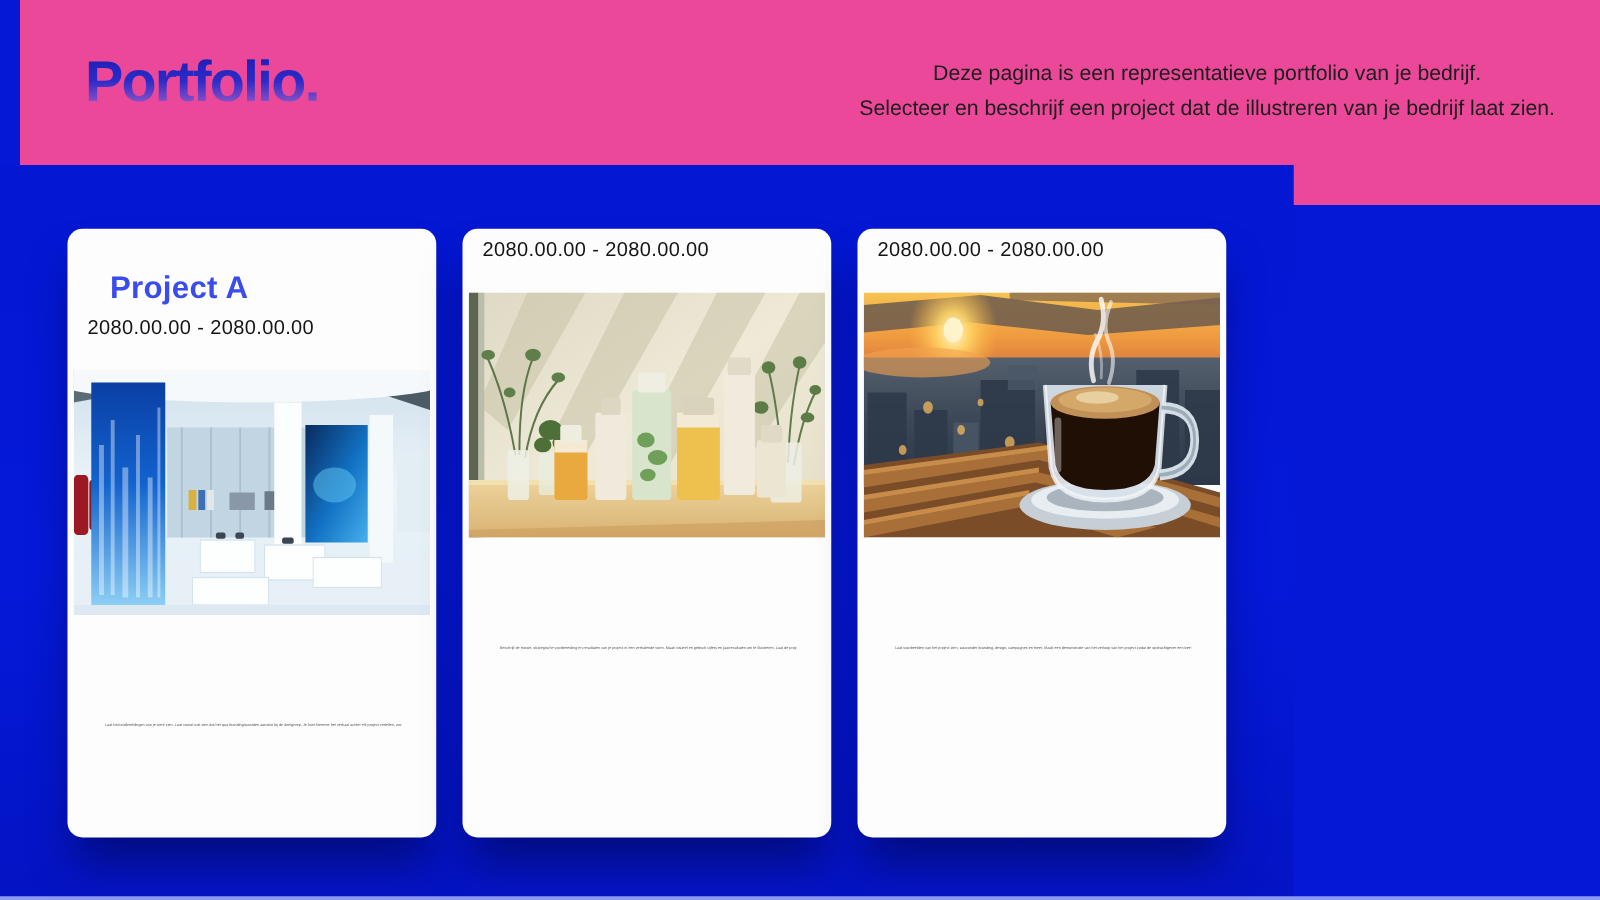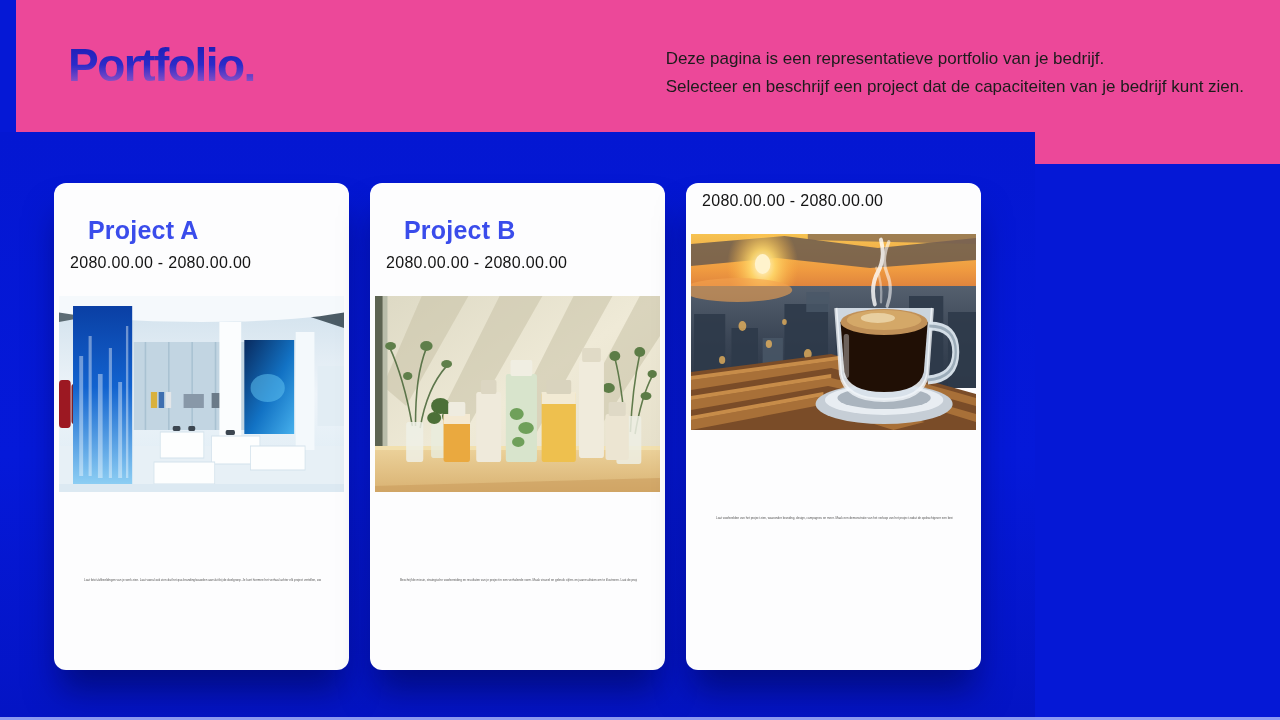--- a/index.html
+++ b/index.html
@@ -26,21 +26,21 @@
     background: linear-gradient(180deg,
       #1c1cb2 0%, #2b2bc9 38%,
       rgba(90,100,230,0.55) 72%,
       rgba(255,255,255,0) 100%);
     -webkit-background-clip: text;
     background-clip: text;
     color: transparent;
     padding-bottom: 14px;
   }
   .tagline {
-    text-align: left;
+    text-align: center;
     font-size: 17px;
     line-height: 28px;
     color: #1c1c1c;
     padding-top: 3px;
   }
 
   
   .main {
     position: absolute; top: 132px; left: 0;
     width: 1035px; height: 588px;
@@ -95,21 +95,21 @@
     background: rgba(175,188,250,0.8);
   }
 </style>
 </head>
 <body>
 
 <div class="header">
   <div class="logo">Portfolio.</div>
   <div class="tagline">
     <div>Deze pagina is een representatieve portfolio van je bedrijf.</div>
-    <div>Selecteer en beschrijf een project dat de capaciteiten van je bedrijf kunt zien.</div>
+    <div>Selecteer en beschrijf een project dat de illustreren van je bedrijf laat zien.</div>
   </div>
 </div>
 
 <div class="main">
 
   <div class="card">
     <div class="card-title">Project A</div>
     <div class="card-date">2080.00.00 - 2080.00.00</div>
     <svg class="card-photo" viewBox="0 0 366 196" preserveAspectRatio="none">
       <defs>
@@ -176,21 +176,20 @@
           <rect x="146" y="130" width="10" height="5" rx="2"></rect>
           <rect x="214" y="134" width="12" height="5" rx="2"></rect>
           <rect x="166" y="130" width="9" height="5" rx="2"></rect>
         </g>
       <rect y="188" width="366" height="8" fill="#dce9f2"></rect>
     </svg>
     <div class="card-desc">Laat foto's/afbeeldingen van je werk zien. Laat vooral ook zien dat het qua branding/waarden aansluit bij de doelgroep. Je kunt hiermee het verhaal achter elk project vertellen, zodat klanten een goed beeld krijgen.</div>
   </div>
 
   <div class="card">
-    <div class="card-title">Project B</div>
     <div class="card-date">2080.00.00 - 2080.00.00</div>
     <svg class="card-photo" viewBox="0 0 366 196" preserveAspectRatio="none">
       <defs>
         <linearGradient id="bWall" x1="0" y1="0" x2="1" y2="1">
           <stop offset="0" stop-color="#ddd9c4"></stop>
             <stop offset="0.5" stop-color="#efead7"></stop>
             <stop offset="1" stop-color="#e4dec8"></stop>
         </linearGradient>
         <linearGradient id="bTable" x1="0" y1="0" x2="0" y2="1">
           <stop offset="0" stop-color="#ecd29b"></stop>

